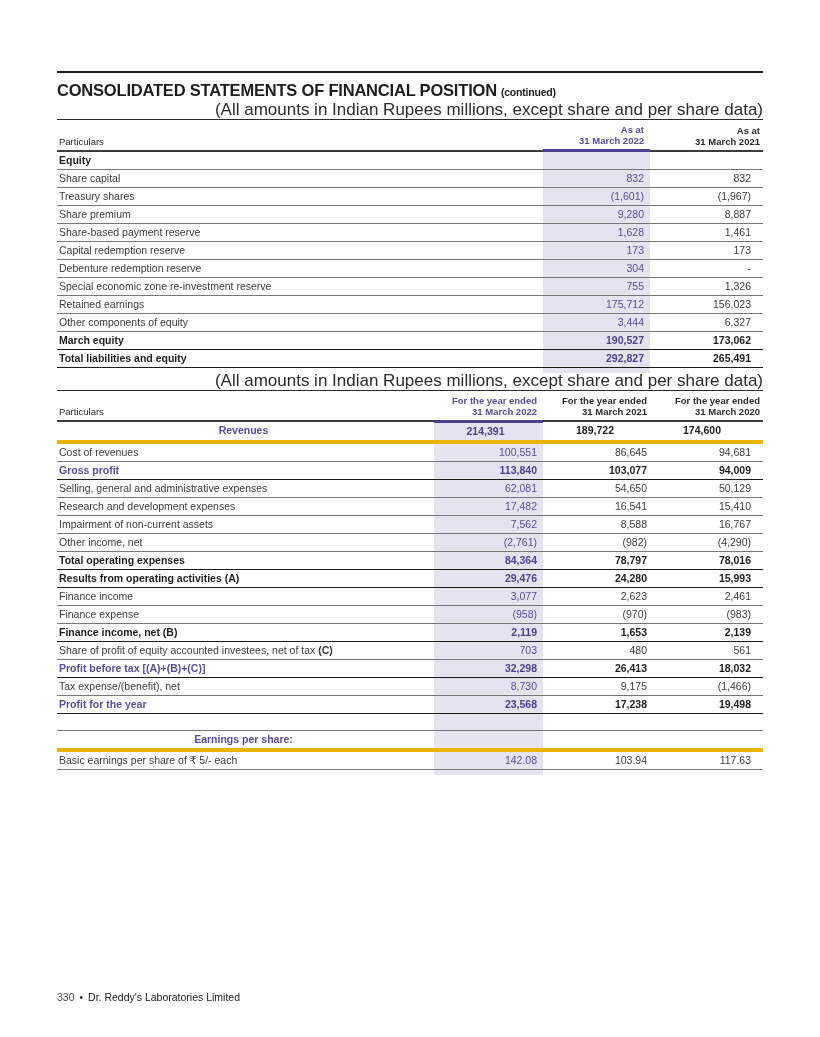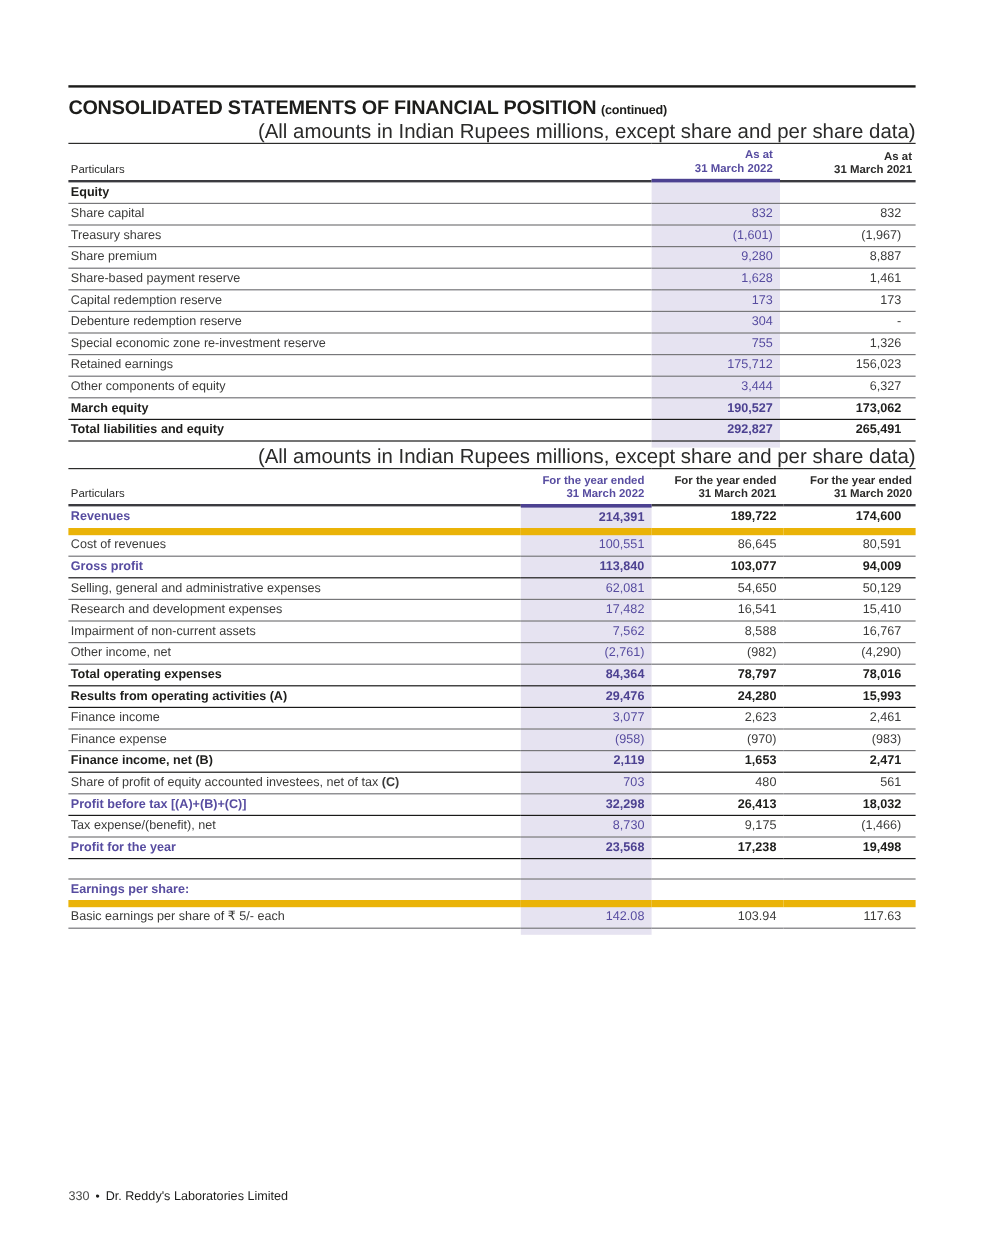--- a/index.html
+++ b/index.html
@@ -26,21 +26,21 @@
   td.num{text-align:right;}
   td.last{padding-right:12px;}
   td.hl{background:#e6e3f1;color:#574ca0;}
 
   tr.sec td{font-weight:bold;color:#1d1d1b;}
   tr.b td{font-weight:bold;color:#1d1d1b;border-top:1.5px solid #1a1a19;border-bottom:1.5px solid #1a1a19;}
   tr.b td.hl{color:#4c4191;}
   tr.bp td{font-weight:bold;color:#1d1d1b;border-top:1.5px solid #1a1a19;border-bottom:1.5px solid #1a1a19;}
   tr.bp td.lbl{color:#574ca0;}
   tr.bp td.hl{color:#4c4191;}
-  tr.thin td{border-top:1px solid #77777a;border-bottom:6px solid #eab308;}
+  tr.thin td{border-top:1px solid #77777a;border-bottom:4px solid #eab308;text-align:center;}
   tr.spacer td{border-bottom:none;height:10px;}
   tr.tail td{border-bottom:none;height:5px;padding:0;}
   .bsuf{font-weight:bold;}
 
   .footer{position:absolute;left:57px;top:991px;font-size:10.5px;line-height:13px;color:#1c1c1b;}
   .footer .pgnum{color:#4a4a48;margin-right:5px;}
   .footer .dot{margin-right:5px;font-size:10px;}
 </style>
 </head>
 <body>
@@ -156,21 +156,21 @@
         <tr class="bp thin">
             <td class="lbl">Revenues</td>
             <td class="num hl">214,391</td>
             <td class="num">189,722</td>
             <td class="num last">174,600</td>
           </tr>
         <tr>
             <td class="lbl">Cost of revenues</td>
             <td class="num hl">100,551</td>
             <td class="num">86,645</td>
-            <td class="num last">80,591</td>
+            <td class="num last">94,681</td>
           </tr>
         <tr class="bp">
             <td class="lbl">Gross profit</td>
             <td class="num hl">113,840</td>
             <td class="num">103,077</td>
             <td class="num last">94,009</td>
           </tr>
         <tr>
             <td class="lbl">Selling, general and administrative expenses</td>
             <td class="num hl">62,081</td>
@@ -216,21 +216,21 @@
         <tr>
             <td class="lbl">Finance expense</td>
             <td class="num hl">(958)</td>
             <td class="num">(970)</td>
             <td class="num last">(983)</td>
           </tr>
         <tr class="b">
             <td class="lbl">Finance income, net (B)</td>
             <td class="num hl">2,119</td>
             <td class="num">1,653</td>
-            <td class="num last">2,471</td>
+            <td class="num last">2,139</td>
           </tr>
         <tr>
             <td class="lbl"><span>Share of profit of equity accounted investees, net of tax </span><span class="bsuf">(C)</span></td>
             <td class="num hl">703</td>
             <td class="num">480</td>
             <td class="num last">561</td>
           </tr>
         <tr class="bp">
             <td class="lbl">Profit before tax [(A)+(B)+(C)]</td>
             <td class="num hl">32,298</td>

